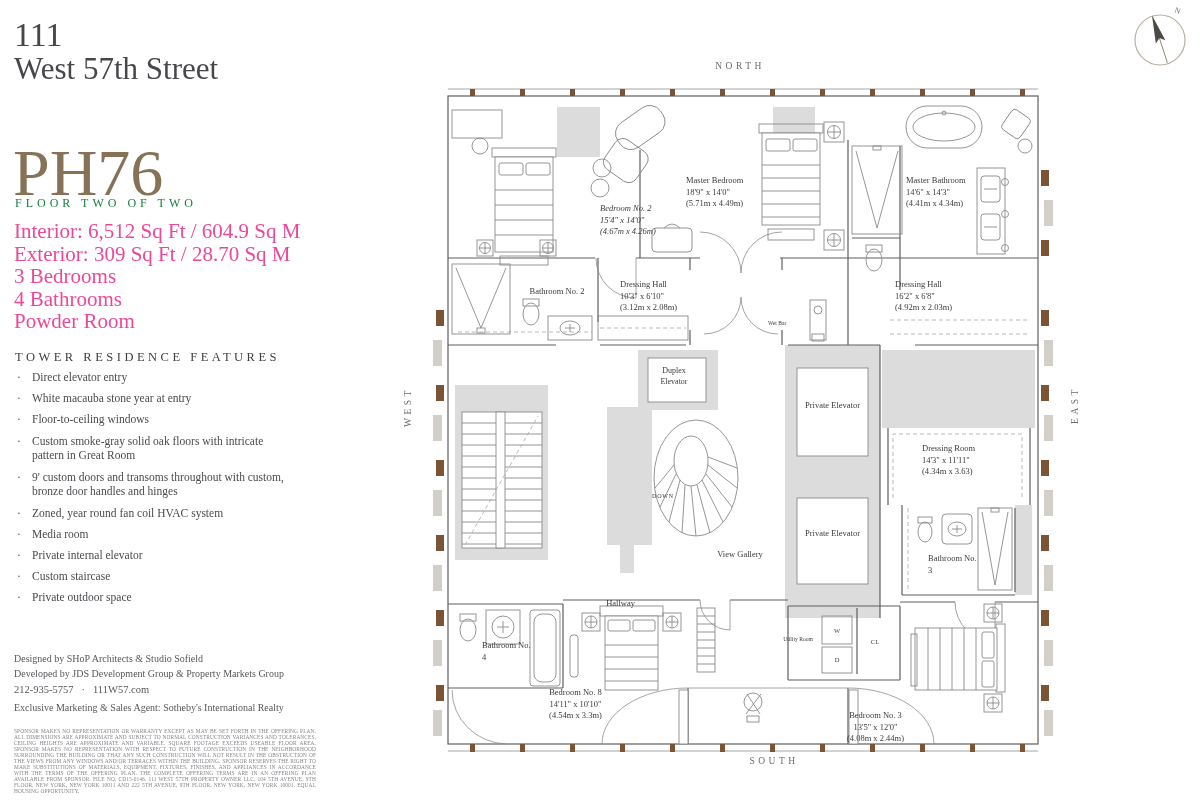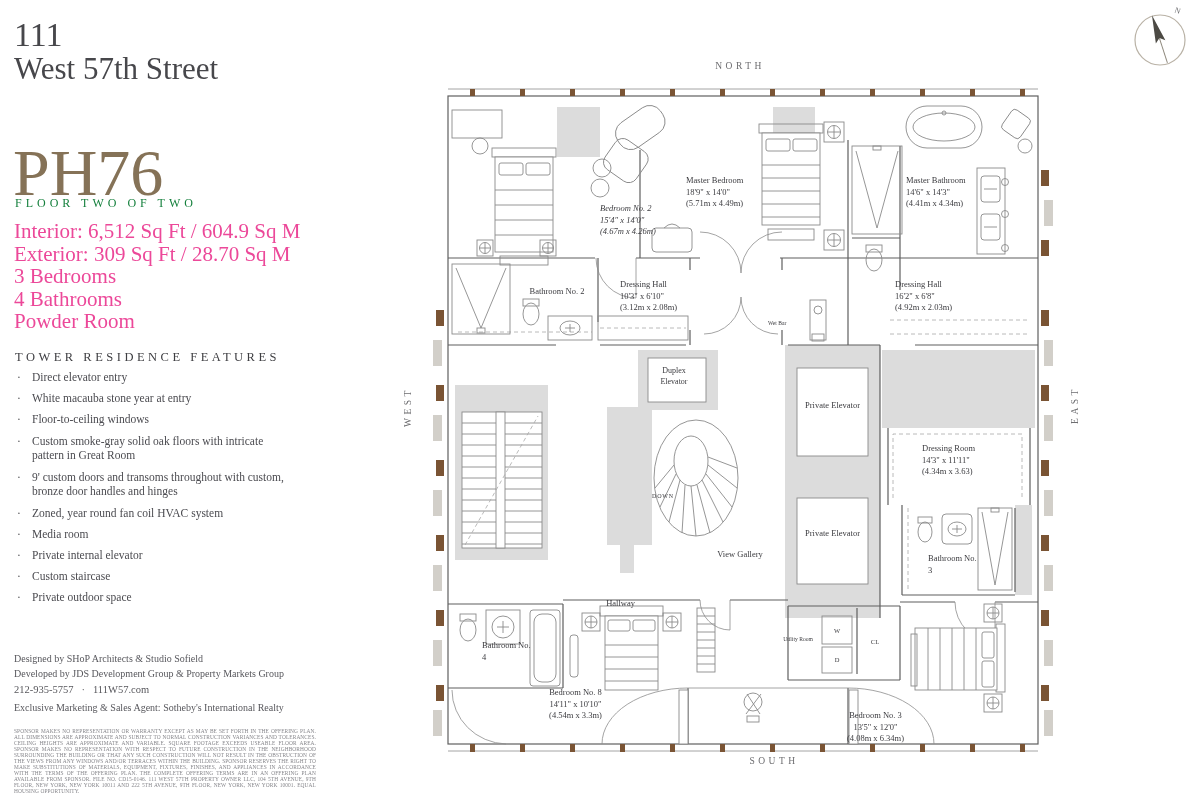--- a/index.html
+++ b/index.html
@@ -413,16 +413,16 @@
   <div class="plan-label center" style="left:828px;top:654px;width:18px;font-size:6.5px;">D</div>
   <div class="plan-label center" style="left:864px;top:636px;width:22px;font-size:6.5px;">CL</div>
   <div class="plan-label center" style="left:518px;top:687px;width:115px;">
     <div>Bedroom No. 8</div>
     <div>14'11" x 10'10"</div>
     <div>(4.54m x 3.3m)</div>
   </div>
   <div class="plan-label center" style="left:818px;top:687px;width:115px;margin-top:23px;">
     <div>Bedroom No. 3</div>
     <div>13'5" x 12'0"</div>
-    <div>(4.08m x 6.34m)</div>
+    <div>(4.08m x 2.44m)</div>
   </div>
 
 </div>
 
 </body></html>

